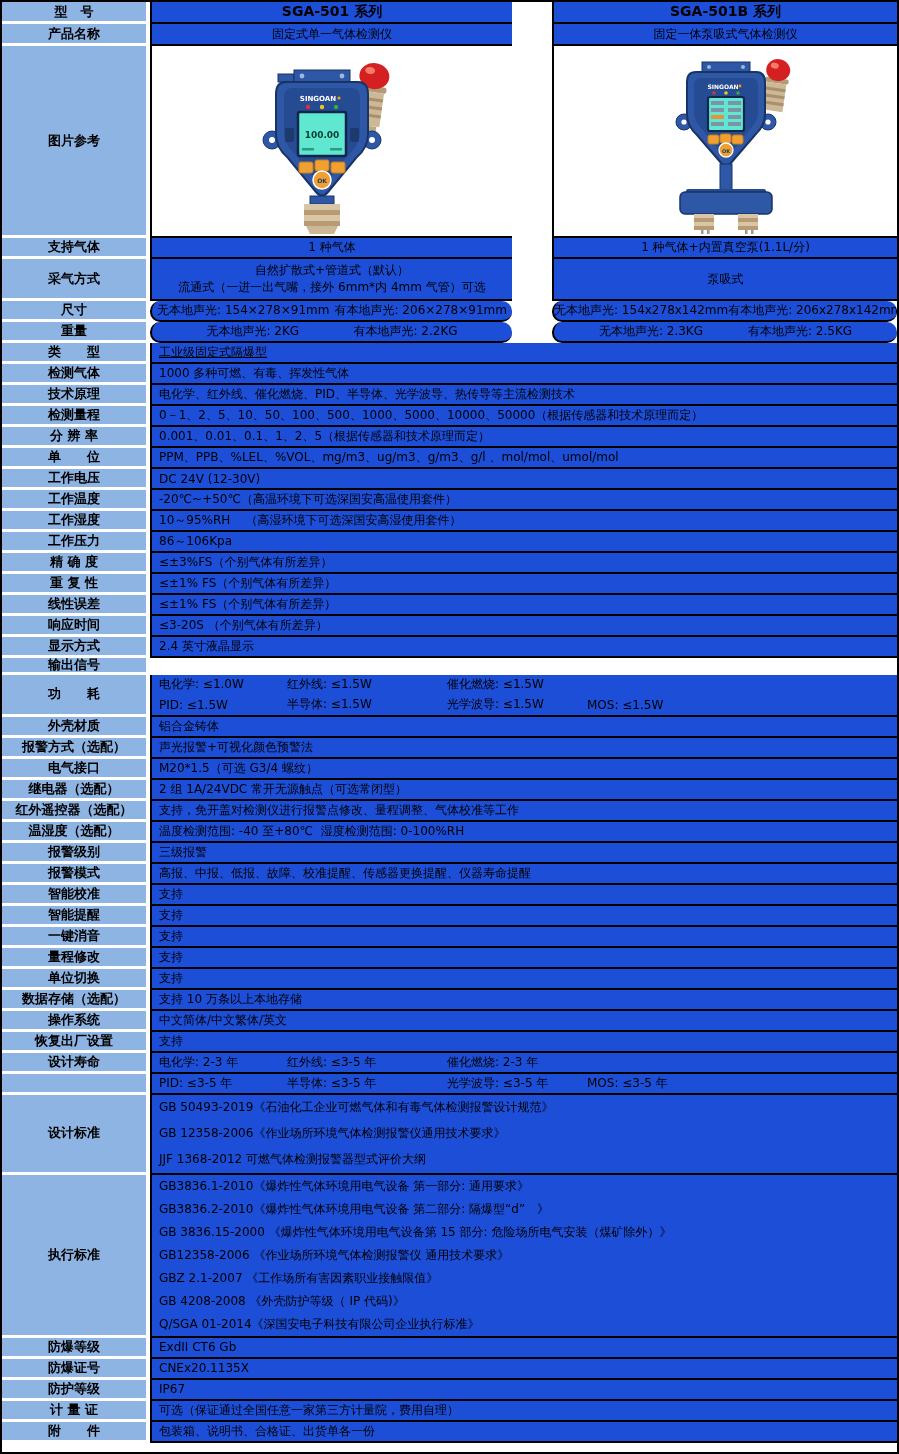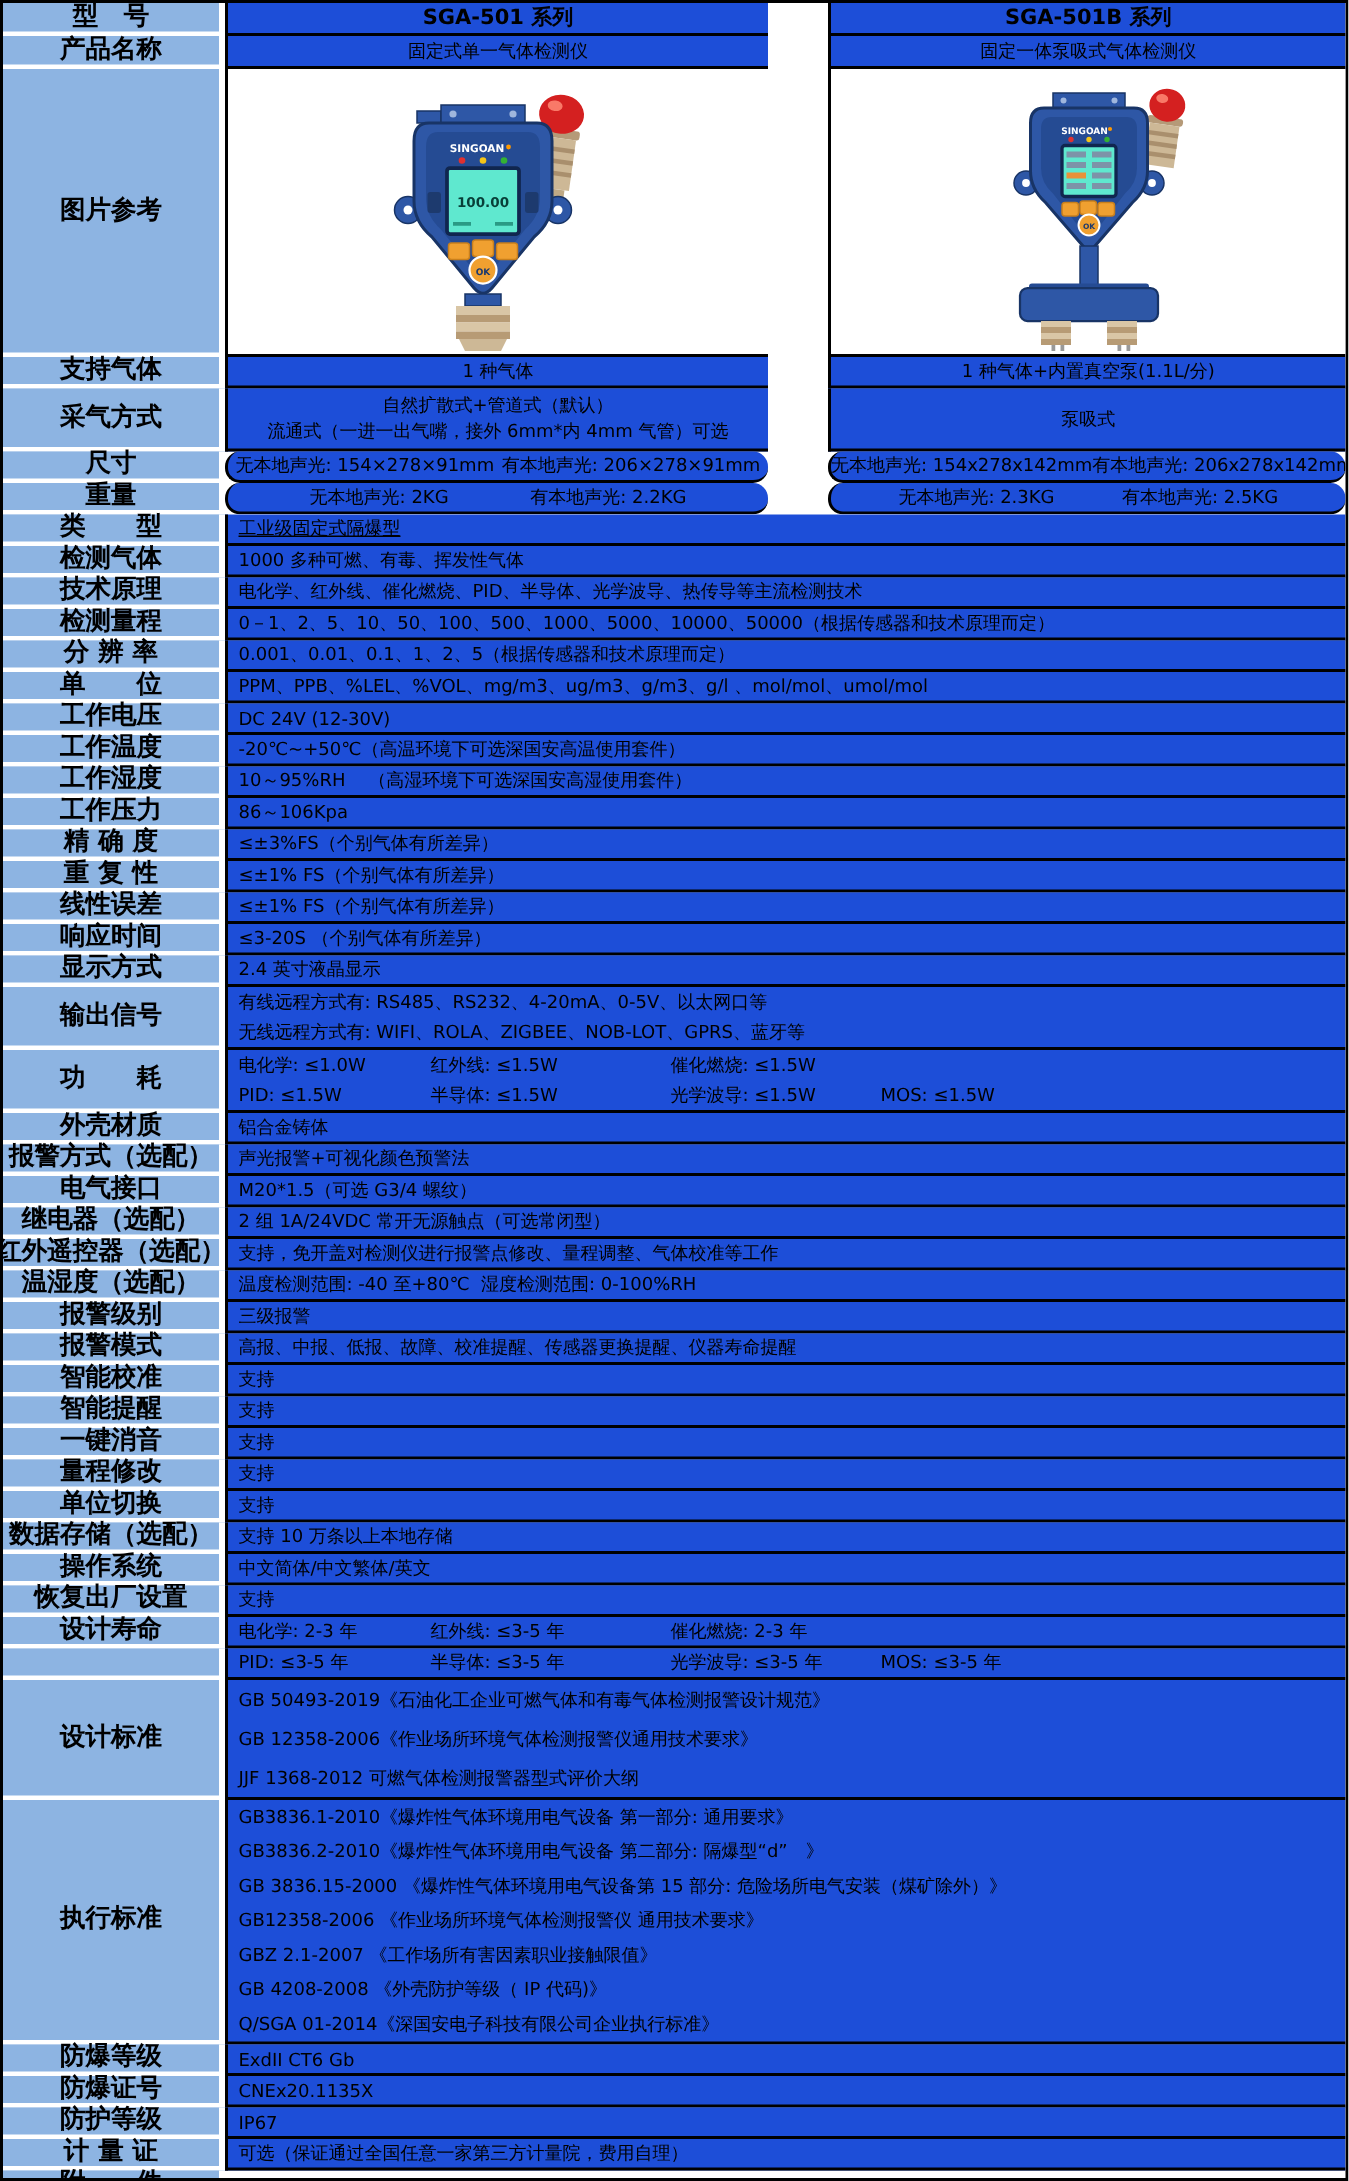--- a/index.html
+++ b/index.html
@@ -10,21 +10,21 @@
     display:flex;flex-direction:column;overflow:hidden;
   }
   .row{display:flex;flex:0 0 auto;box-sizing:border-box;}
   .h22{height:22px}.h21{height:21px}.h42{height:42px}.himg{height:192px}
   .lines-1{height:21px}.lines-2{height:42px}.lines-3{height:80px}.lines-7{height:163px}
 
   .lcell{
     width:148px;flex:0 0 148px;box-sizing:border-box;
     background:#8DB4E2;border-right:4px solid #fff;border-bottom:3px solid #fff;
     display:flex;align-items:center;justify-content:center;text-align:center;
-    font-weight:bold;font-size:17px;line-height:1.05;white-space:pre;
+    font-weight:bold;font-size:13px;line-height:1.05;white-space:pre;
   }
   .ccell{
     box-sizing:border-box;background:#1d4ed8;
     border-left:2px solid #000;border-bottom:2px solid #000;
     font-size:12px;display:flex;flex-direction:column;justify-content:center;
     overflow:hidden;
   }
   .c1{width:362px;flex:0 0 362px;}
   .c2{flex:1 1 auto;margin-left:40px;}
   .center{align-items:center;text-align:center;}
@@ -308,24 +308,20 @@
         </div>
       </div>
       <div class="row">
         <div class="lcell">显示方式</div>
         <div class="ccell merged lines-1">
           <div class="spec-line">2.4 英寸液晶显示</div>
         </div>
       </div>
       <div class="row">
         <div class="lcell">输出信号</div>
-        <div class="ccell merged lines-2">
-          <div class="spec-line">有线远程方式有: RS485、RS232、4-20mA、0-5V、以太网口等</div>
-          <div class="spec-line">无线远程方式有: WIFI、ROLA、ZIGBEE、NOB-LOT、GPRS、蓝牙等</div>
-        </div>
       </div>
       <div class="row">
         <div class="lcell">功　　耗</div>
         <div class="ccell merged lines-2">
           <div class="spec-line tabbed"><span class="seg">电化学: ≤1.0W</span><span class="seg">红外线: ≤1.5W</span><span class="seg">催化燃烧: ≤1.5W</span></div>
           <div class="spec-line tabbed"><span class="seg">PID: ≤1.5W</span><span class="seg">半导体: ≤1.5W</span><span class="seg">光学波导: ≤1.5W</span><span class="seg">MOS: ≤1.5W</span></div>
         </div>
       </div>
       <div class="row">
         <div class="lcell">外壳材质</div>
@@ -474,16 +470,19 @@
         </div>
       </div>
       <div class="row">
         <div class="lcell">计 量 证</div>
         <div class="ccell merged lines-1">
           <div class="spec-line">可选（保证通过全国任意一家第三方计量院，费用自理）</div>
         </div>
       </div>
       <div class="row">
         <div class="lcell">附　　件</div>
+        <div class="ccell merged lines-1">
+          <div class="spec-line">包装箱、说明书、合格证、出货单各一份</div>
+        </div>
       </div>
     </div>
 
 </div>
 
 </body></html>

